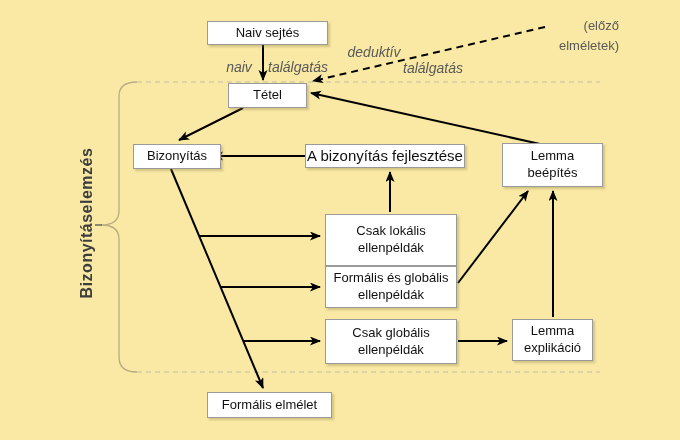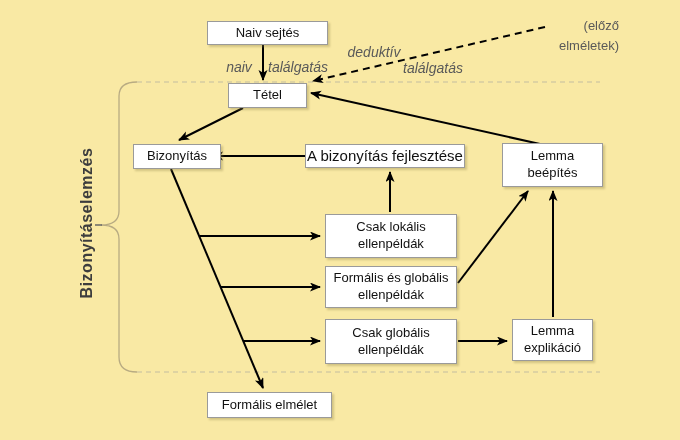--- a/index.html
+++ b/index.html
@@ -71,21 +71,21 @@
 
   <div class="node" style="left:228px;top:83px;width:79px;height:25px;">Tétel</div>
 
   <div class="node" style="left:133px;top:144px;width:88px;height:25px;">Bizonyítás</div>
 
   <div class="node small" style="left:305px;top:144px;width:160px;height:24px;">A bizonyítás fejlesztése</div>
 
   <div class="node" style="left:502px;top:143px;width:101px;height:44px;">Lemma
 beépítés</div>
 
-  <div class="node" style="left:325px;top:214px;width:132px;height:44px;">Csak lokális
+  <div class="node" style="left:325px;top:214px;width:132px;height:52px;">Csak lokális
 ellenpéldák</div>
 
   <div class="node" style="left:325px;top:266px;width:132px;height:42px;">Formális és globális
 ellenpéldák</div>
 
   <div class="node" style="left:325px;top:319px;width:132px;height:45px;">Csak globális
 ellenpéldák</div>
 
   <div class="node" style="left:512px;top:319px;width:81px;height:42px;">Lemma
 explikáció</div>

